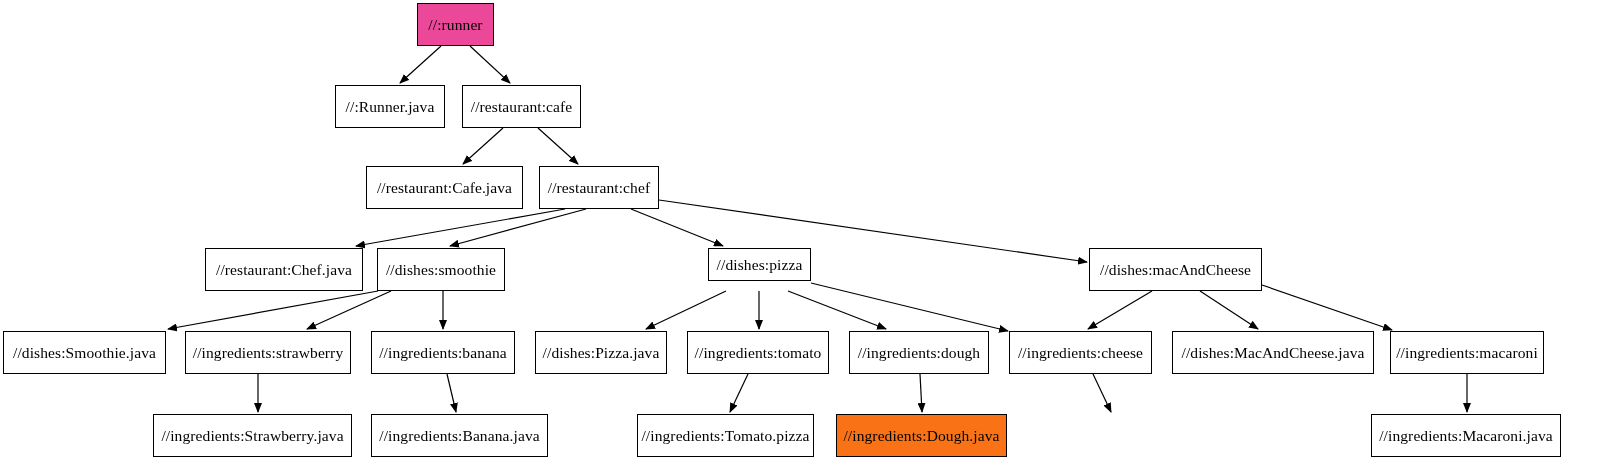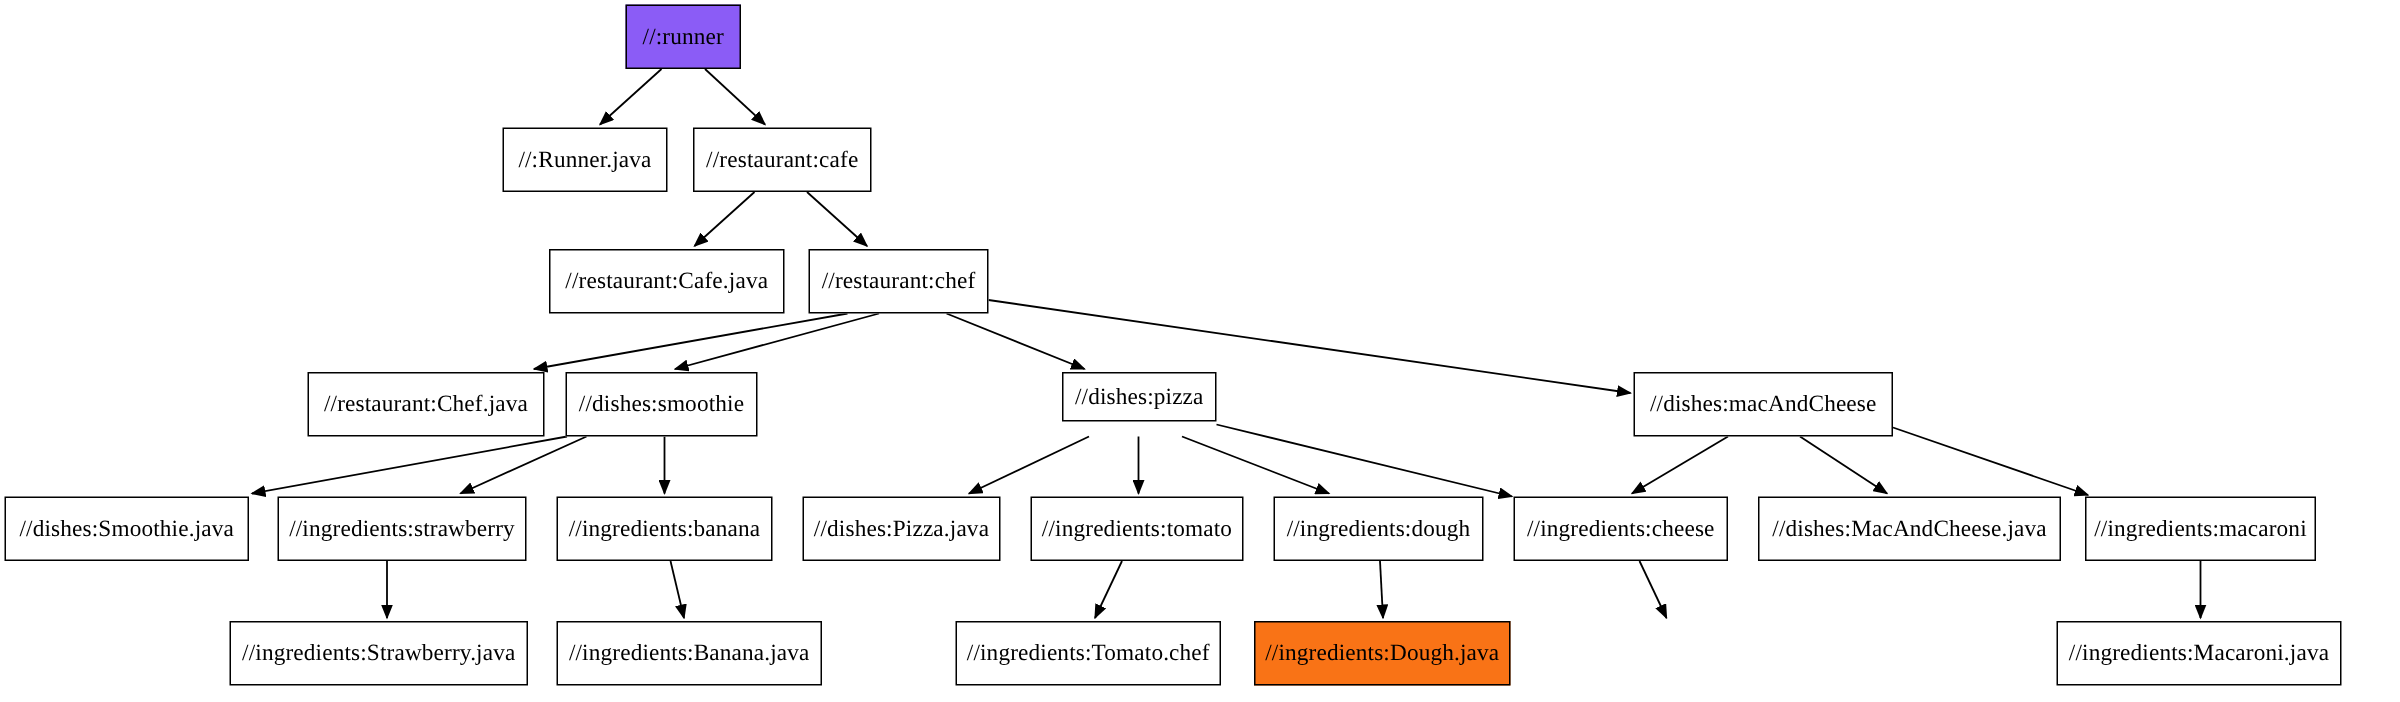--- a/index.html
+++ b/index.html
@@ -81,21 +81,21 @@
         <line x1="1262" y1="285" x2="1392" y2="330" stroke="#000000" stroke-width="1.2" marker-end="url(#arrowhead)"></line>
         <line x1="258" y1="374" x2="258" y2="412" stroke="#000000" stroke-width="1.2" marker-end="url(#arrowhead)"></line>
         <line x1="447" y1="374" x2="456" y2="412" stroke="#000000" stroke-width="1.2" marker-end="url(#arrowhead)"></line>
         <line x1="748" y1="374" x2="730" y2="412" stroke="#000000" stroke-width="1.2" marker-end="url(#arrowhead)"></line>
         <line x1="920" y1="374" x2="922" y2="412" stroke="#000000" stroke-width="1.2" marker-end="url(#arrowhead)"></line>
         <line x1="1093" y1="374" x2="1111" y2="412" stroke="#000000" stroke-width="1.2" marker-end="url(#arrowhead)"></line>
         <line x1="1467" y1="374" x2="1467" y2="412" stroke="#000000" stroke-width="1.2" marker-end="url(#arrowhead)"></line>
       </g>
   </svg>
   <div id="node-layer">
-      <div class="graph-node" style="left: 417px; top: 3px; width: 77px; height: 43px; border-color: rgb(0, 0, 0); background: #8b5cf6;">
+      <div class="graph-node" style="left: 417px; top: 3px; width: 77px; height: 43px; border-color: rgb(0, 0, 0); background: #ec4899;">
         <span class="node-label">//:runner</span>
       </div>
       <div class="graph-node" style="left: 335px; top: 85px; width: 110px; height: 43px; border-color: rgb(0, 0, 0); background: rgb(255, 255, 255);">
         <span class="node-label">//:Runner.java</span>
       </div>
       <div class="graph-node" style="left: 462px; top: 85px; width: 119px; height: 43px; border-color: rgb(0, 0, 0); background: rgb(255, 255, 255);">
         <span class="node-label">//restaurant:cafe</span>
       </div>
       <div class="graph-node" style="left: 366px; top: 166px; width: 157px; height: 43px; border-color: rgb(0, 0, 0); background: rgb(255, 255, 255);">
         <span class="node-label">//restaurant:Cafe.java</span>
@@ -142,21 +142,21 @@
       <div class="graph-node" style="left: 1390px; top: 331px; width: 154px; height: 43px; border-color: rgb(0, 0, 0); background: rgb(255, 255, 255);">
         <span class="node-label">//ingredients:macaroni</span>
       </div>
       <div class="graph-node" style="left: 153px; top: 414px; width: 199px; height: 43px; border-color: rgb(0, 0, 0); background: rgb(255, 255, 255);">
         <span class="node-label">//ingredients:Strawberry.java</span>
       </div>
       <div class="graph-node" style="left: 371px; top: 414px; width: 177px; height: 43px; border-color: rgb(0, 0, 0); background: rgb(255, 255, 255); justify-content: center;">
         <span class="node-label">//ingredients:Banana.java</span>
       </div>
       <div class="graph-node" style="left: 637px; top: 414px; width: 177px; height: 43px; border-color: rgb(0, 0, 0); background: rgb(255, 255, 255);">
-        <span class="node-label">//ingredients:Tomato.chef</span>
+        <span class="node-label">//ingredients:Tomato.pizza</span>
       </div>
       <div class="graph-node" style="left: 836px; top: 414px; width: 171px; height: 43px; border-color: rgb(0, 0, 0); background: #f97316;">
         <span class="node-label">//ingredients:Dough.java</span>
       </div>
       <div class="graph-node" style="left: 1371px; top: 414px; width: 190px; height: 43px; border-color: rgb(0, 0, 0); background: rgb(255, 255, 255);">
         <span class="node-label">//ingredients:Macaroni.java</span>
       </div>
     </div>
 </div>
 

